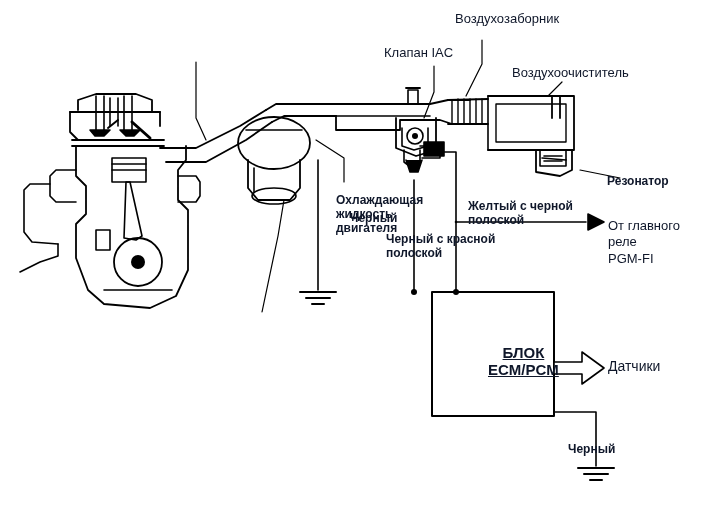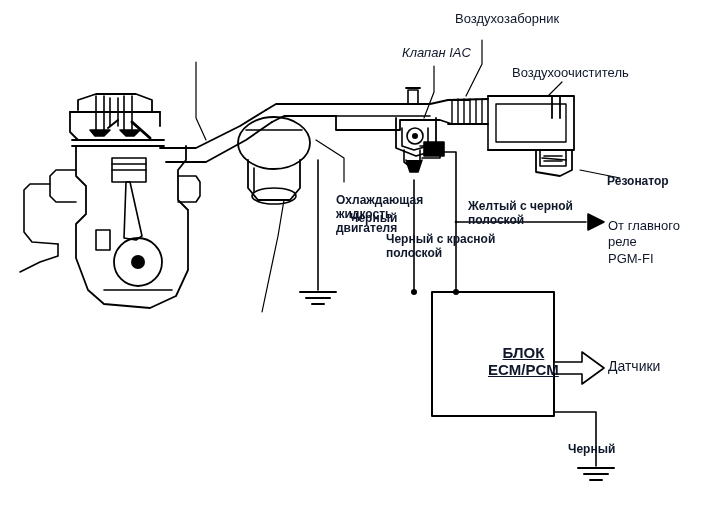--- a/index.html
+++ b/index.html
@@ -205,21 +205,21 @@
       <path d="M620,178 L580,170"></path>
 
       <path d="M344,182 L344,158 L316,140"></path>
 
       <path d="M262,312 L278,236 L284,200"></path>
     </g>
 
   </svg>
 
 
-  <div class="lbl lbl-plain" style="left:402px; top:46px;font-style:italic;">Клапан IAC</div>
+  <div class="lbl lbl-plain" style="left:384px; top:46px;">Клапан IAC</div>
 
   <div class="lbl lbl-plain" style="left:455px; top:12px;">Воздухозаборник</div>
 
   <div class="lbl lbl-plain" style="left:512px; top:66px;">Воздухоочиститель</div>
 
   <div class="lbl lbl-bold" style="left:607px; top:175px;">Резонатор</div>
 
   <div class="lbl lbl-bold" style="left:336px; top:194px; text-align:left;">Охлаждающая
 жидкость
 двигателя</div>

